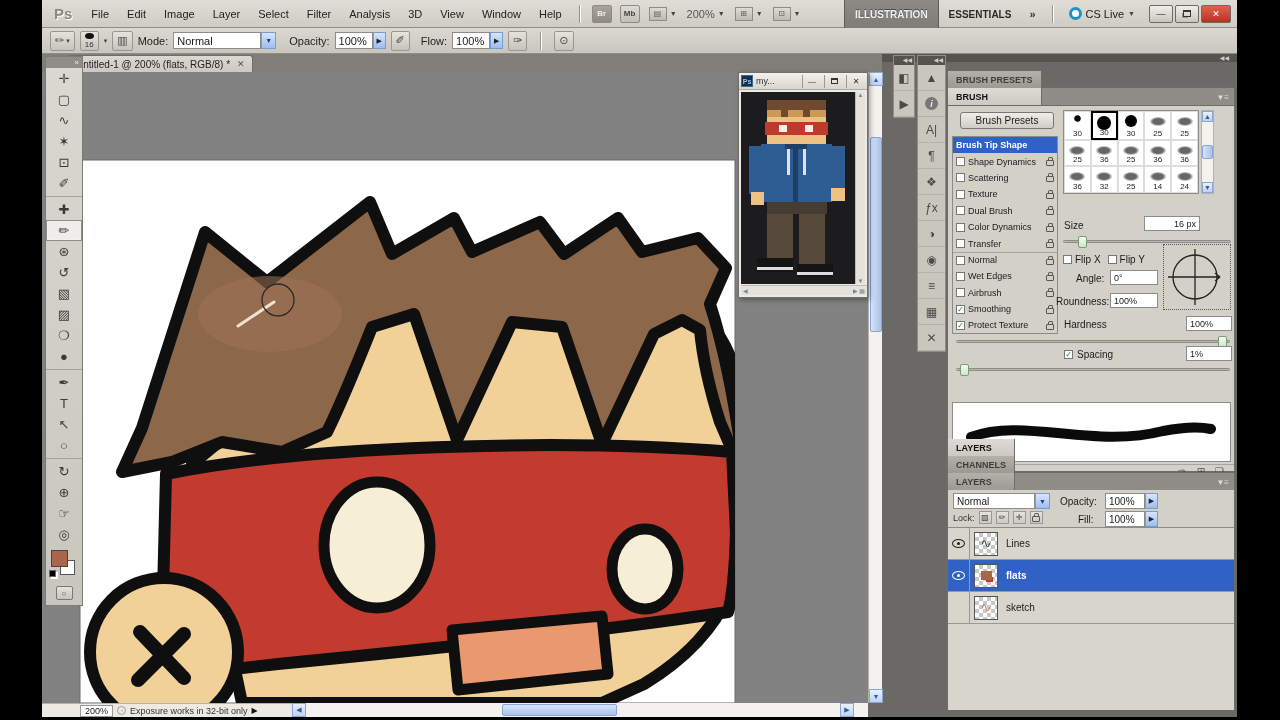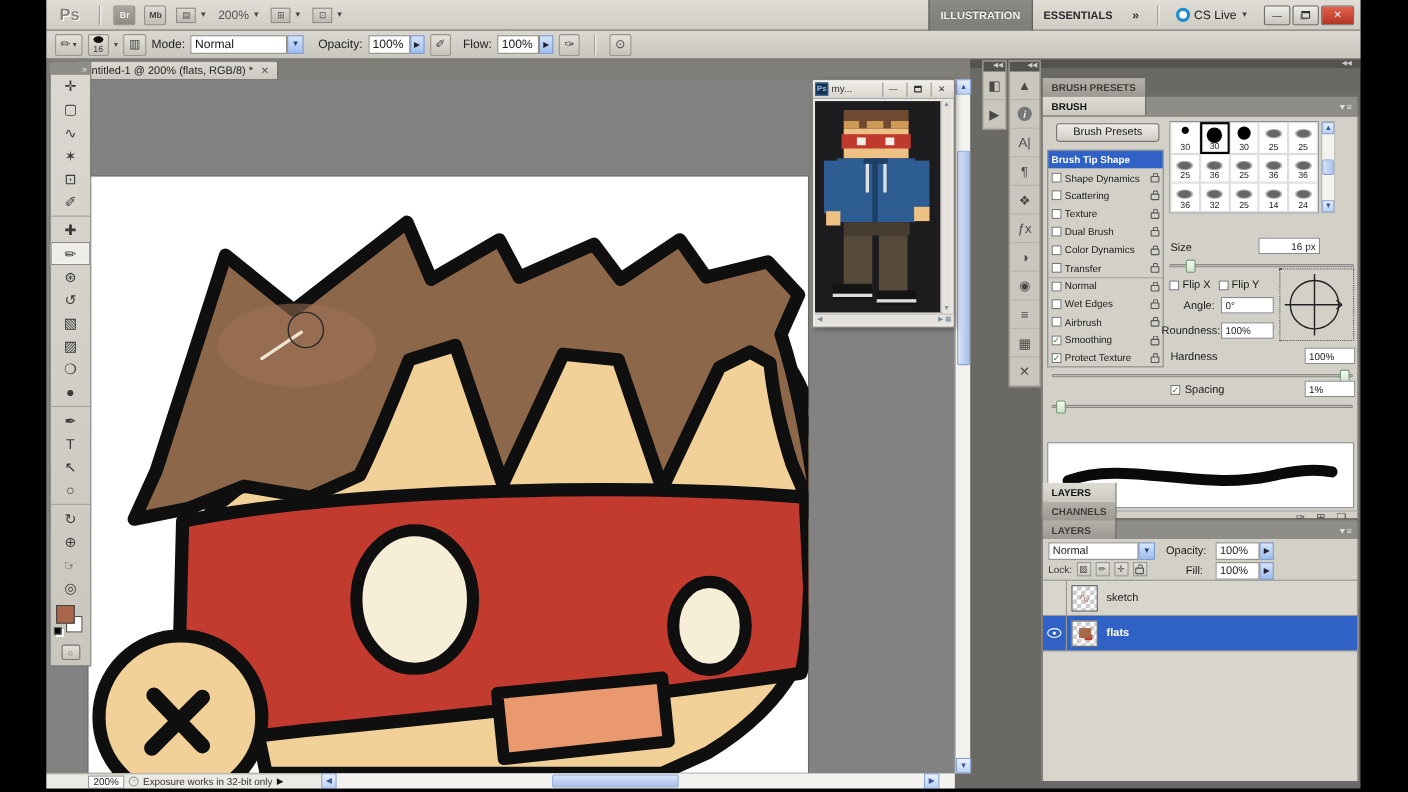--- a/index.html
+++ b/index.html
@@ -155,20 +155,21 @@
 .blackbar{position:absolute;background:#000;}
 </style>
 </head>
 <body>
 
 <div id="stage">
 <div id="app">
 
   <div id="menubar">
     <span class="pslogo">Ps</span>
+    <span><span class="mitem">File</span><span class="mitem">Edit</span><span class="mitem">Image</span><span class="mitem">Layer</span><span class="mitem">Select</span><span class="mitem">Filter</span><span class="mitem">Analysis</span><span class="mitem">3D</span><span class="mitem">View</span><span class="mitem">Window</span><span class="mitem">Help</span></span>
     <span class="msep"></span>
     <span class="chip">Br</span>
     <span class="chip light">Mb</span>
     <span class="mbtn">
           <span class="mico">▤</span>
           <span class="dar">▼</span>
         </span>
     <span class="mbtn">
           <span class="zoomtxt">200%</span>
           <span class="dar">▼</span>
@@ -681,37 +682,47 @@
         </span>
         <span class="plabel" style="left:130px;top:24px;">Fill:</span>
         <span style="position:absolute;left:157px;top:21px;display:flex;">
           <span class="field" style="width:40px;height:16px;font-size:10px;">100%</span>
           <span class="spbtn" style="height:16px;">▶</span>
         </span>
       </div>
       <div id="lp-list">
         <div>
               <div class="lrow">
-            <span class="eyecell"></span>
+            <span class="eyecell">
+                  <span class="eye on"></span>
+                </span>
             <span class="thumbcell">
-                  <span class="lthumb sketch"></span>
+                  <span class="lthumb lines"></span>
                 </span>
-            <span class="lname">sketch</span>
+            <span class="lname">Lines</span>
             <span class="lbadge"></span>
           </div>
               <div class="lrow selected">
             <span class="eyecell">
                   <span class="eye on"></span>
                 </span>
             <span class="thumbcell">
                   <span class="lthumb flats"></span>
                 </span>
             <span class="lname">flats</span>
             <span class="lbadge"></span>
           </div>
+              <div class="lrow">
+            <span class="eyecell"></span>
+            <span class="thumbcell">
+                  <span class="lthumb sketch"></span>
+                </span>
+            <span class="lname">sketch</span>
+            <span class="lbadge"></span>
+          </div>
             </div>
       </div>
       <div id="lp-bottom"></div>
       <div class="icorow" id="lp-icons">
             <span>∞</span>
             <span>ƒx.</span>
             <span>◉</span>
             <span>◑</span>
             <span>▭</span>
             <span>❏</span>

